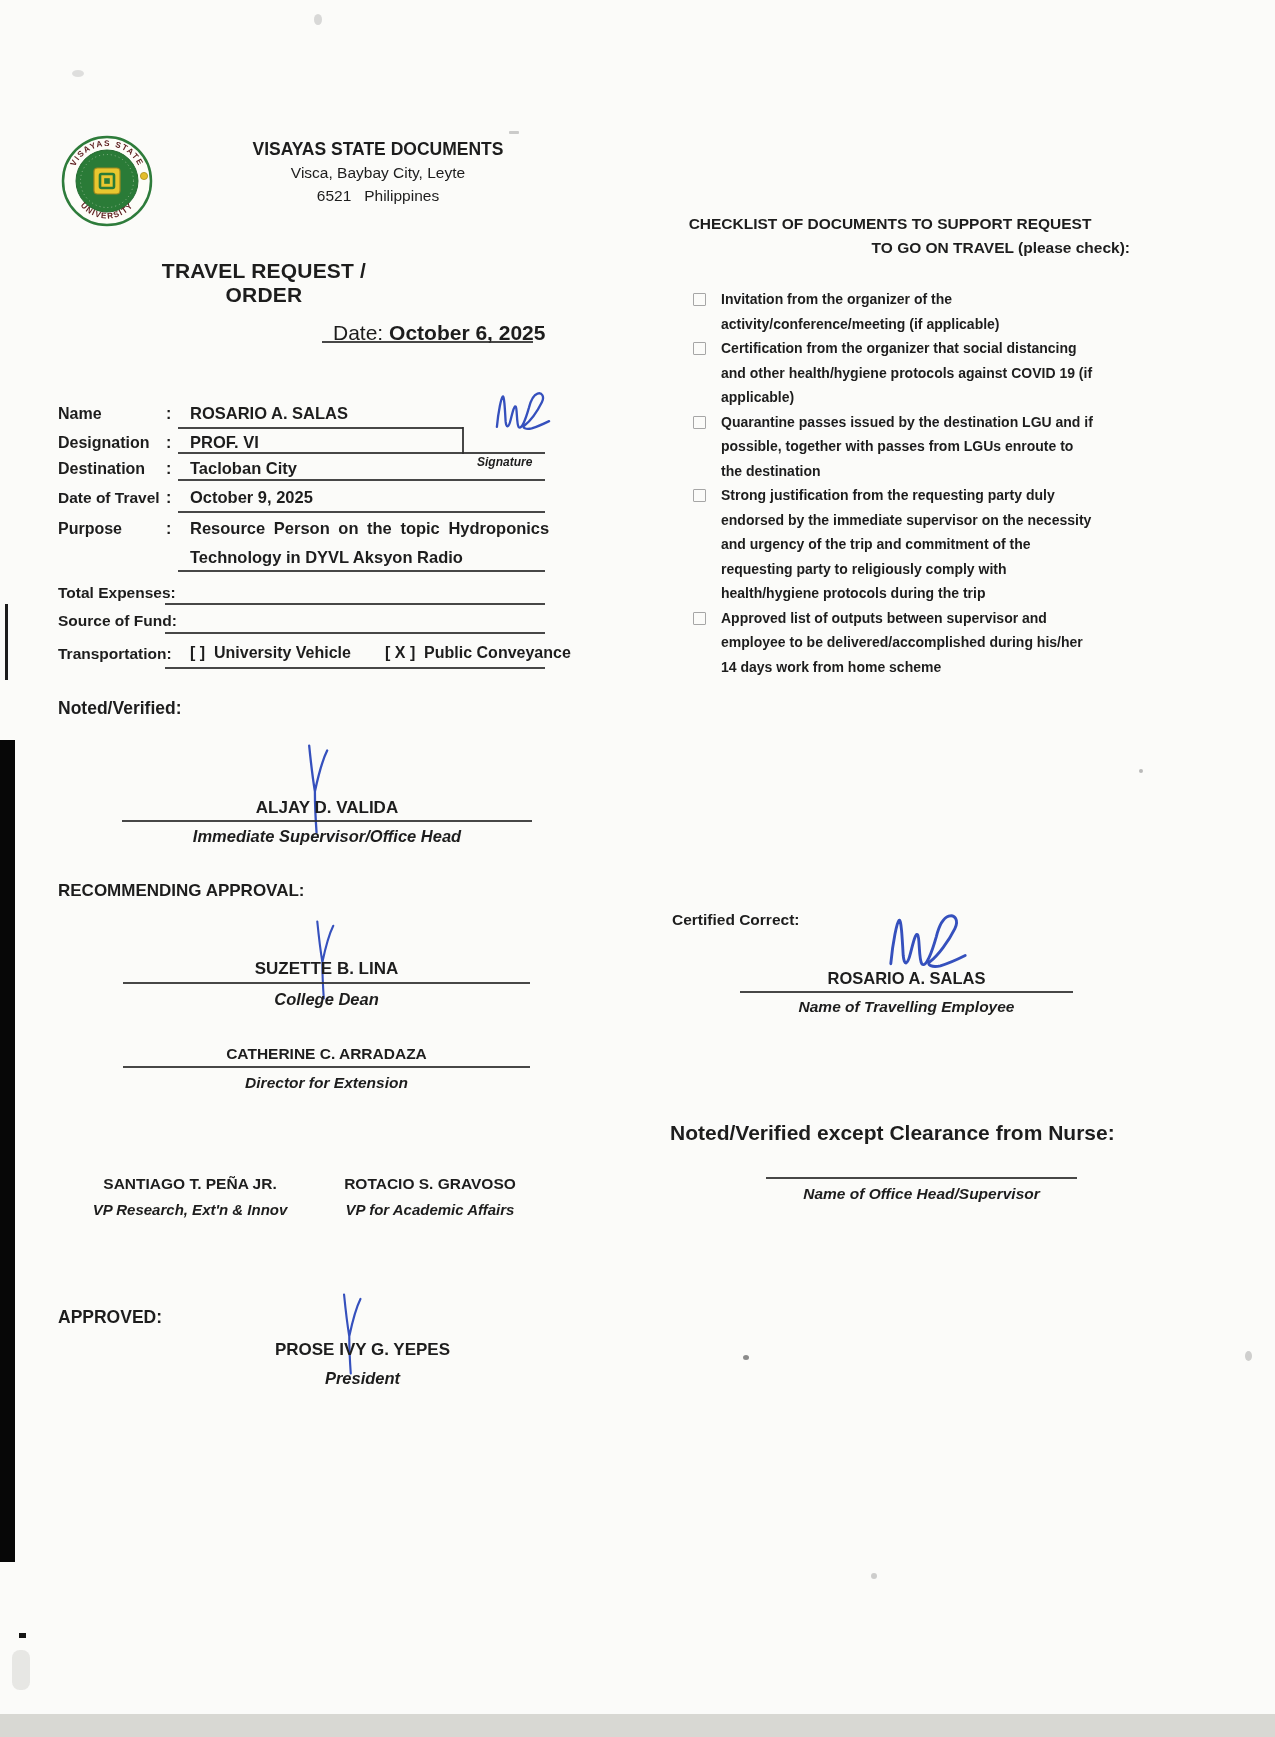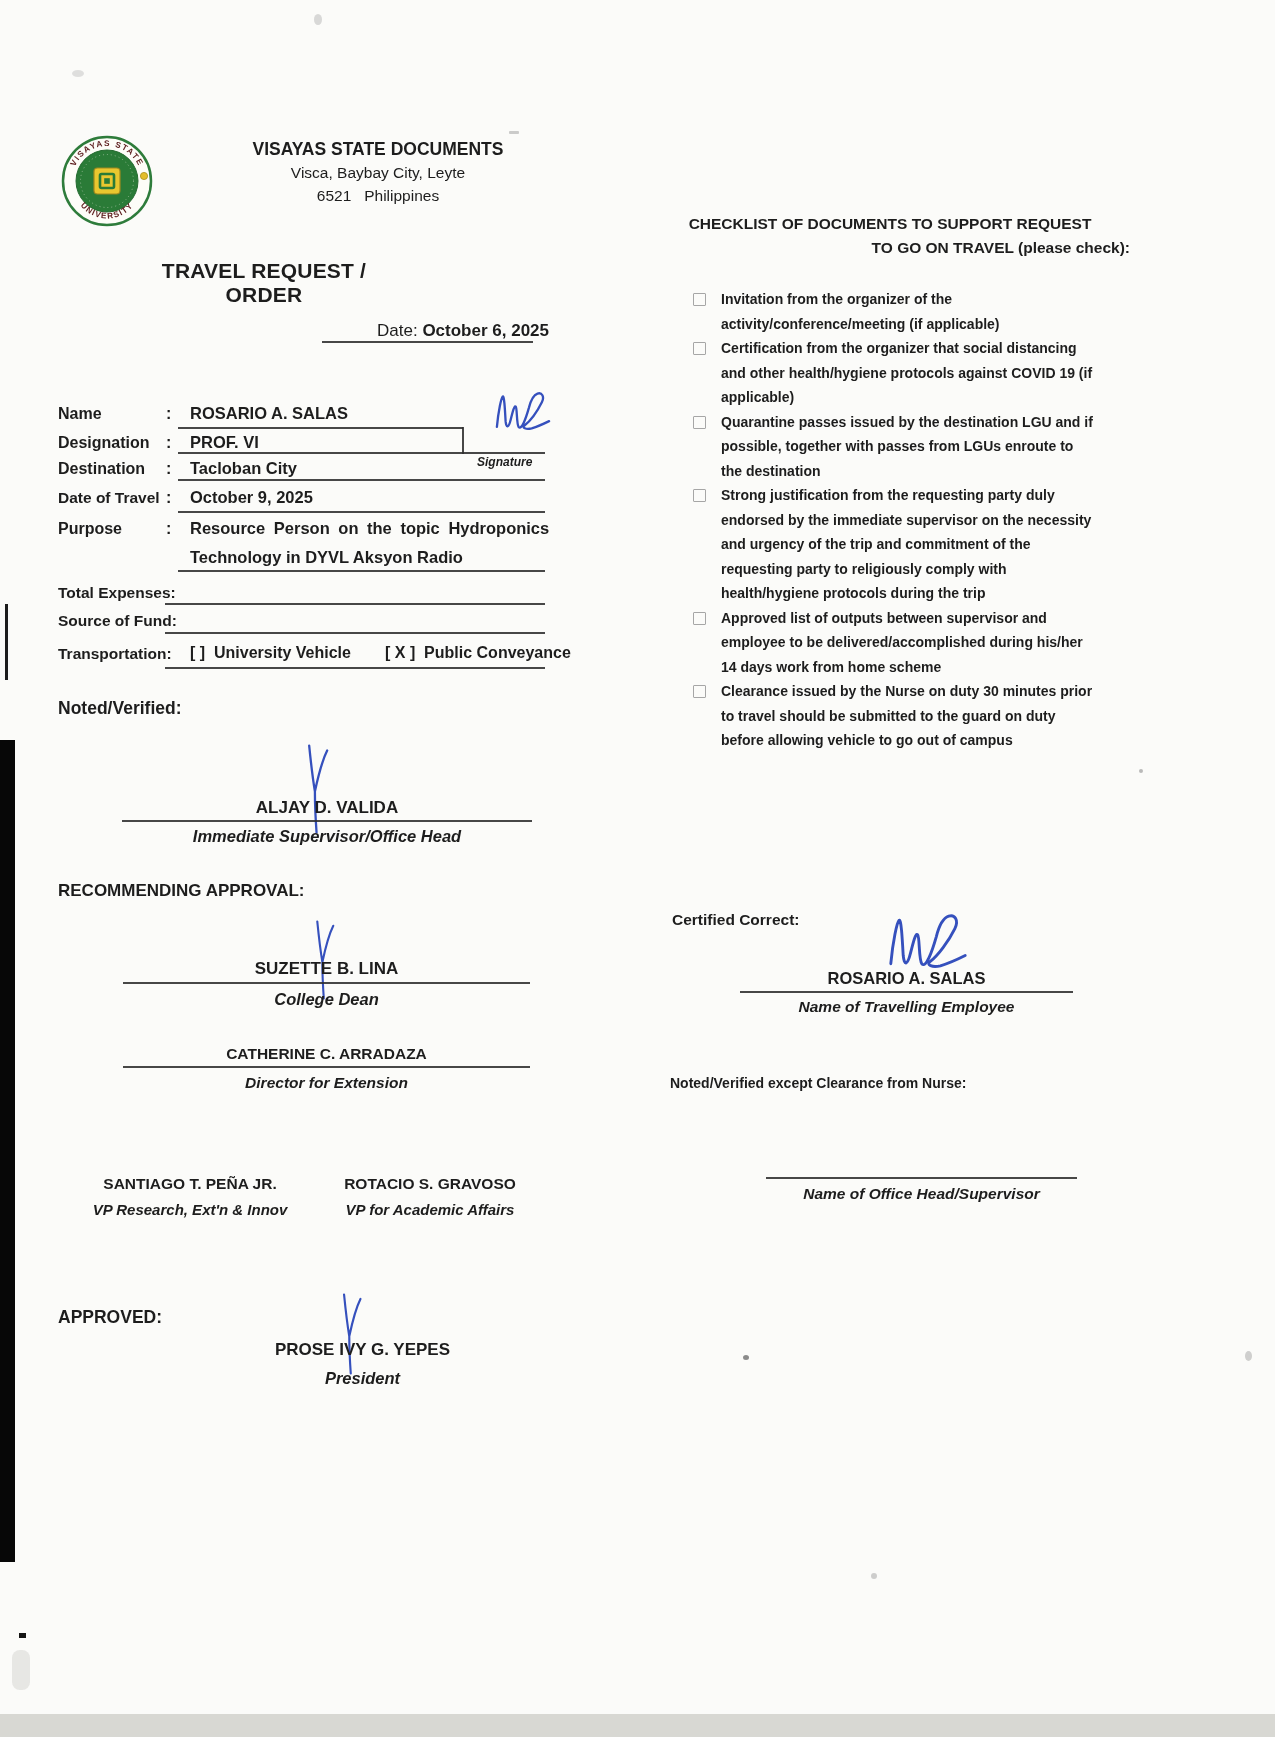--- a/index.html
+++ b/index.html
@@ -53,21 +53,21 @@
     <rect x="40" y="40" width="14" height="14" rx="1.5" fill="none" stroke="#2a7b37" stroke-width="2.6"></rect>
     <rect x="44.2" y="44.2" width="5.6" height="5.6" fill="#2a7b37"></rect>
   </svg>
 
   <div class="abs ctr b" style="left:198px;top:139px;width:360px;font-size:17.5px;">VISAYAS STATE DOCUMENTS</div>
   <div class="abs ctr" style="left:198px;top:164px;width:360px;font-size:15.5px;">Visca, Baybay City, Leyte</div>
   <div class="abs ctr pre" style="left:198px;top:187px;width:360px;font-size:15.5px;">6521   Philippines</div>
 
   <div class="abs ctr b" style="left:126px;top:259px;width:276px;font-size:21px;letter-spacing:0.2px;">TRAVEL REQUEST / ORDER</div>
 
-  <div class="abs" style="left:333px;top:321px;font-size:17px;margin-left:44px;">
+  <div class="abs" style="left:333px;top:321px;font-size:21px;">
     <span>Date:</span>
     <span class="b">October 6, 2025</span>
   </div>
   <div class="line" style="left:322px;top:341px;width:211px;"></div>
 
   <div class="abs lbl" style="left:58px;top:405px;">Name</div>
   <div class="abs lbl" style="left:166px;top:405px;">:</div>
   <div class="abs val" style="left:190px;top:404px;">ROSARIO A. SALAS</div>
   <div class="line" style="left:178px;top:427px;width:285px;"></div>
   <div class="vline" style="left:462px;top:427px;height:27px;"></div>
@@ -160,35 +160,31 @@
       <span class="chk-text">Quarantine passes issued by the destination LGU and if possible, together with passes from LGUs enroute to the destination</span>
     </div>
     <div class="chk-item">
       <span class="chk-box"></span>
       <span class="chk-text">Strong justification from the requesting party duly endorsed by the immediate supervisor on the necessity and urgency of the trip and commitment of the requesting party to religiously comply with health/hygiene protocols during the trip</span>
     </div>
     <div class="chk-item">
       <span class="chk-box"></span>
       <span class="chk-text">Approved list of outputs between supervisor and employee to be delivered/accomplished during his/her 14 days work from home scheme</span>
     </div>
-    <div class="chk-item">
-      <span class="chk-box"></span>
-      <span class="chk-text">Clearance issued by the Nurse on duty 30 minutes prior to travel should be submitted to the guard on duty before allowing vehicle to go out of campus</span>
-    </div>
   </div>
 
   <div class="abs b" style="left:672px;top:911px;font-size:15.5px;">Certified Correct:</div>
   <svg class="abs" style="left:886px;top:910px;" width="84" height="62" viewBox="0 0 80 60">
     <path class="ink" stroke-width="2.8" d="M4,52 C6,30 10,12 12,10 C14,8 15,26 16,44 C17,54 20,54 23,42 C26,30 28,22 30,24 C32,26 31,48 34,52 C38,57 44,40 48,26 C50,18 54,8 60,6 C66,4 70,10 66,18 C60,30 50,44 42,50 C38,53 44,56 52,54 C62,51 72,46 76,44"></path>
   </svg>
   <div class="abs ctr b" style="left:740px;top:969px;width:333px;font-size:16.5px;">ROSARIO A. SALAS</div>
   <div class="line" style="left:740px;top:991px;width:333px;"></div>
   <div class="abs ctr b i" style="left:740px;top:998px;width:333px;font-size:15.5px;">Name of Travelling Employee</div>
 
-  <div class="abs b" style="left:670px;top:1075px;font-size:14px;">Noted/Verified except Clearance from Nurse:</div>
+  <div class="abs b" style="left:670px;top:1121px;font-size:21px;">Noted/Verified except Clearance from Nurse:</div>
 
   <div class="line" style="left:766px;top:1177px;width:311px;"></div>
   <div class="abs ctr b i" style="left:766px;top:1185px;width:311px;font-size:15.5px;">Name of Office Head/Supervisor</div>
 
   <div class="abs" style="left:0;top:740px;width:15px;height:822px;background:#070707;"></div>
   <div class="abs" style="left:5px;top:604px;width:3px;height:76px;background:#1c1c1c;"></div>
   <div class="abs" style="left:19px;top:1633px;width:7px;height:5px;background:#141414;"></div>
   <div class="abs" style="left:12px;top:1650px;width:18px;height:40px;background:#b9b9b2;opacity:.3;border-radius:8px;"></div>
   <div class="abs" style="left:0;top:1714px;width:1275px;height:23px;background:#d8d8d3;"></div>
   <div class="speck" style="left:1139px;top:769px;width:4px;height:4px;background:#8e8e8e;opacity:.6;"></div>

